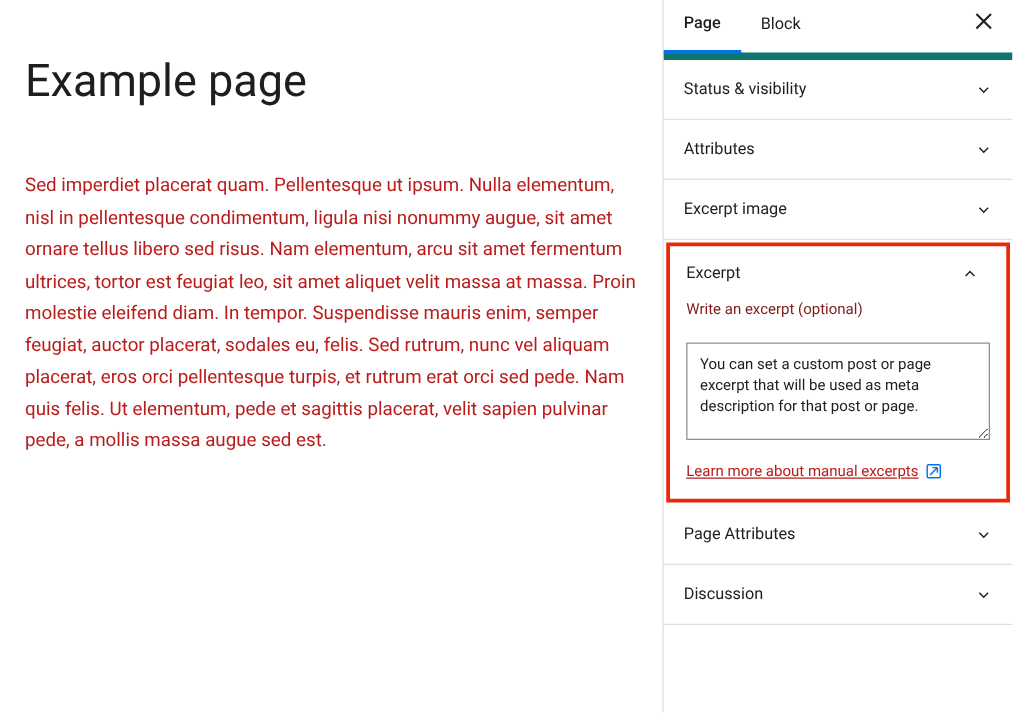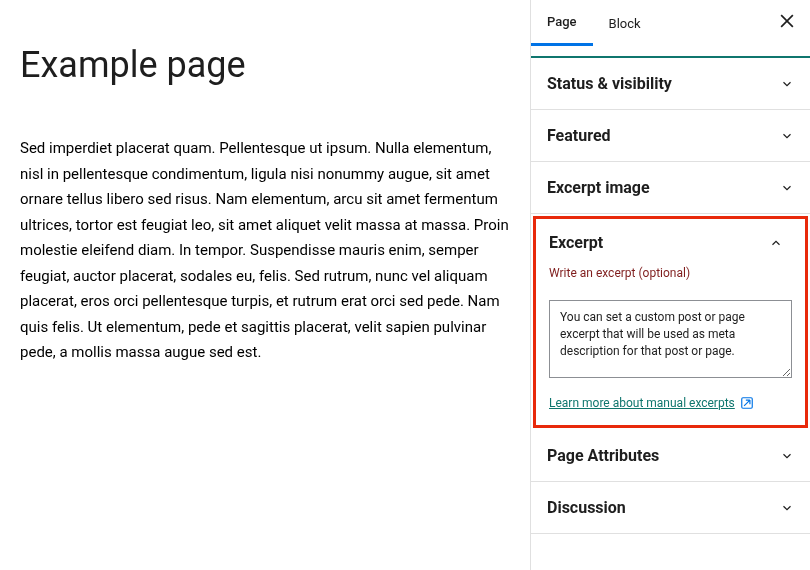--- a/index.html
+++ b/index.html
@@ -18,34 +18,34 @@
     }
     .page-title {
       font-size: 36px;
       font-weight: 400;
       margin-bottom: 50px;
       color: #1e1e1e;
     }
     .page-content {
       font-size: 15px;
       line-height: 1.7;
-      color: #000000;
+      color: #b91c1c;
     }
     .sidebar {
       width: 280px;
       border-left: 1px solid #e0e0e0;
       display: flex;
       flex-direction: column;
       background: #fff;
     }
     .tabs {
       display: flex;
-      align-items: flex-start;
-      border-bottom: 2px solid #0f766e;
-      height: 58px;
+      align-items: flex-end;
+      border-bottom: 6px solid #0f766e;
+      height: 48px;
       position: relative;
     }
     .tab {
       padding: 0 16px;
       height: 46px;
       display: flex;
       align-items: center;
       font-size: 13px;
       cursor: pointer;
       color: #1e1e1e;
@@ -68,22 +68,22 @@
     }
     .panel {
       border-bottom: 1px solid #e0e0e0;
     }
     .panel-header {
       display: flex;
       align-items: center;
       justify-content: space-between;
       padding: 16px;
       cursor: pointer;
-      font-size: 16px;
-      font-weight: 700;
+      font-size: 13px;
+      font-weight: 400;
       color: #1e1e1e;
     }
     .chevron {
       display: inline-flex;
     }
     .chevron svg { width: 14px; height: 14px; }
     .panel-body {
       padding: 0 16px 16px 16px;
     }
     .highlighted {
@@ -111,21 +111,21 @@
       resize: vertical;
       height: 78px;
       color: #1e1e1e;
       line-height: 1.4;
     }
     .learn-link {
       display: inline-flex;
       align-items: center;
       gap: 5px;
       font-size: 12px;
-      color: #0f766e;
+      color: #b91c1c;
       text-decoration: underline;
       margin-top: 14px;
       cursor: pointer;
     }
     .ext-icon {
       width: 14px;
       height: 14px;
       display: inline-flex;
     }
     .ext-icon svg { stroke: #0073e6; }
@@ -158,21 +158,21 @@
       <span class="chevron">
         <svg viewBox="0 0 24 24" fill="none" stroke="currentColor" stroke-width="2">
             <polyline points="6 9 12 15 18 9"></polyline>
           </svg>
       </span>
     </div>
   </div>
 
   <div class="panel">
     <div class="panel-header">
-      <span>Featured</span>
+      <span>Attributes</span>
       <span class="chevron">
         <svg viewBox="0 0 24 24" fill="none" stroke="currentColor" stroke-width="2">
             <polyline points="6 9 12 15 18 9"></polyline>
           </svg>
       </span>
     </div>
   </div>
 
   <div class="panel">
     <div class="panel-header">

